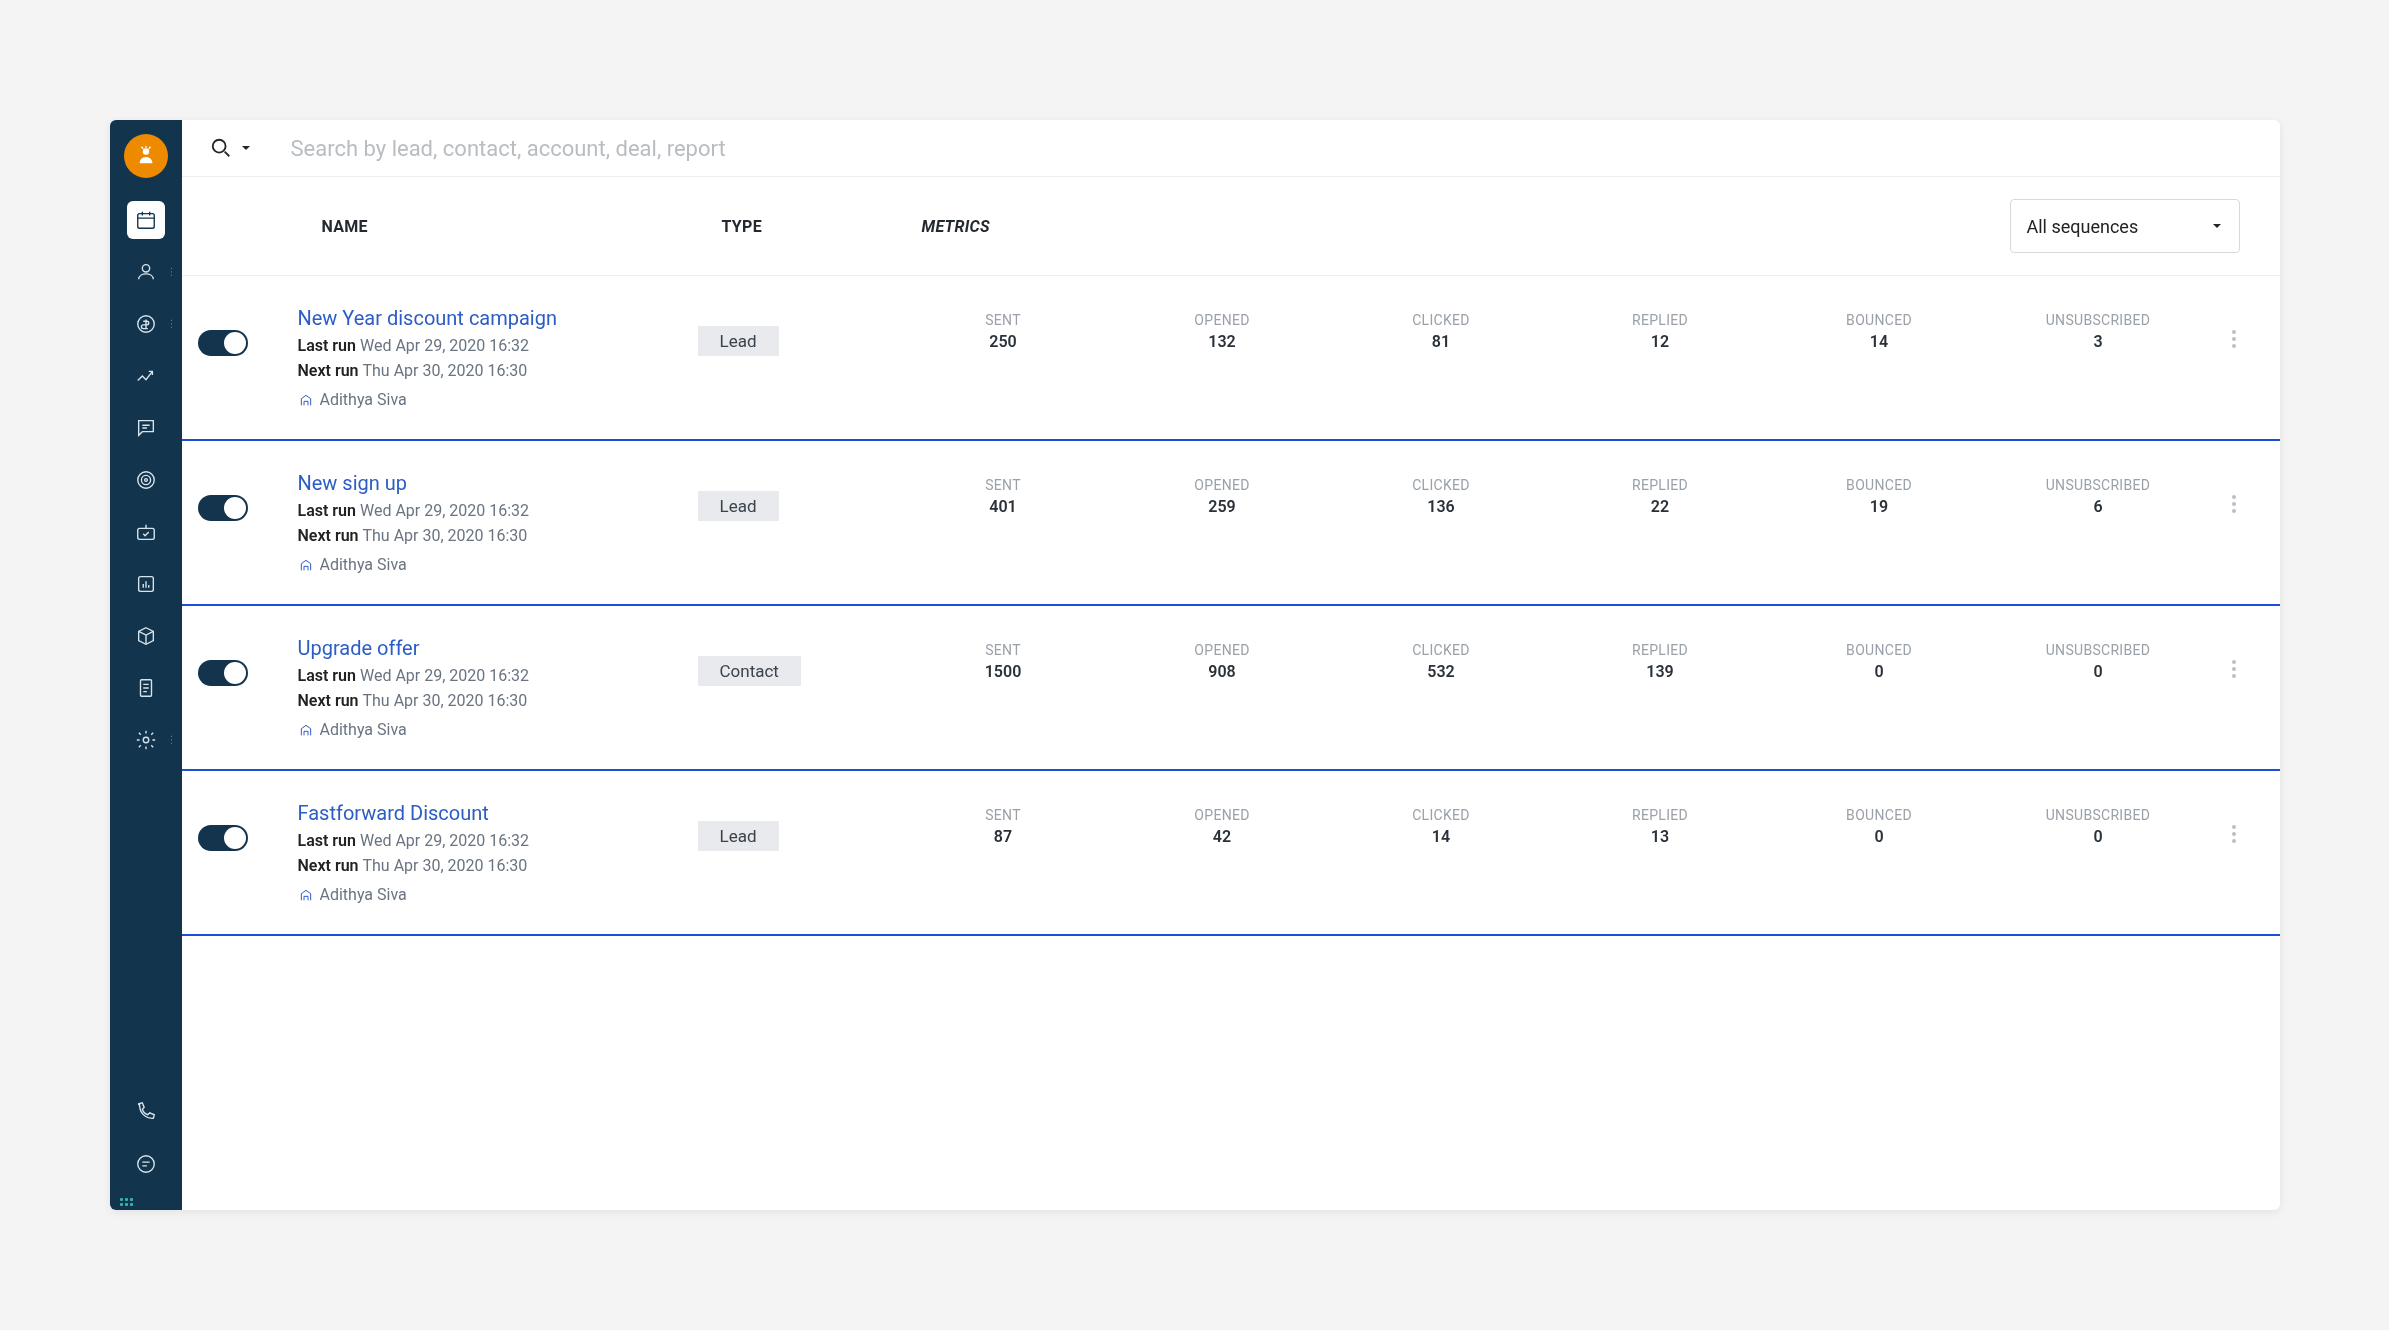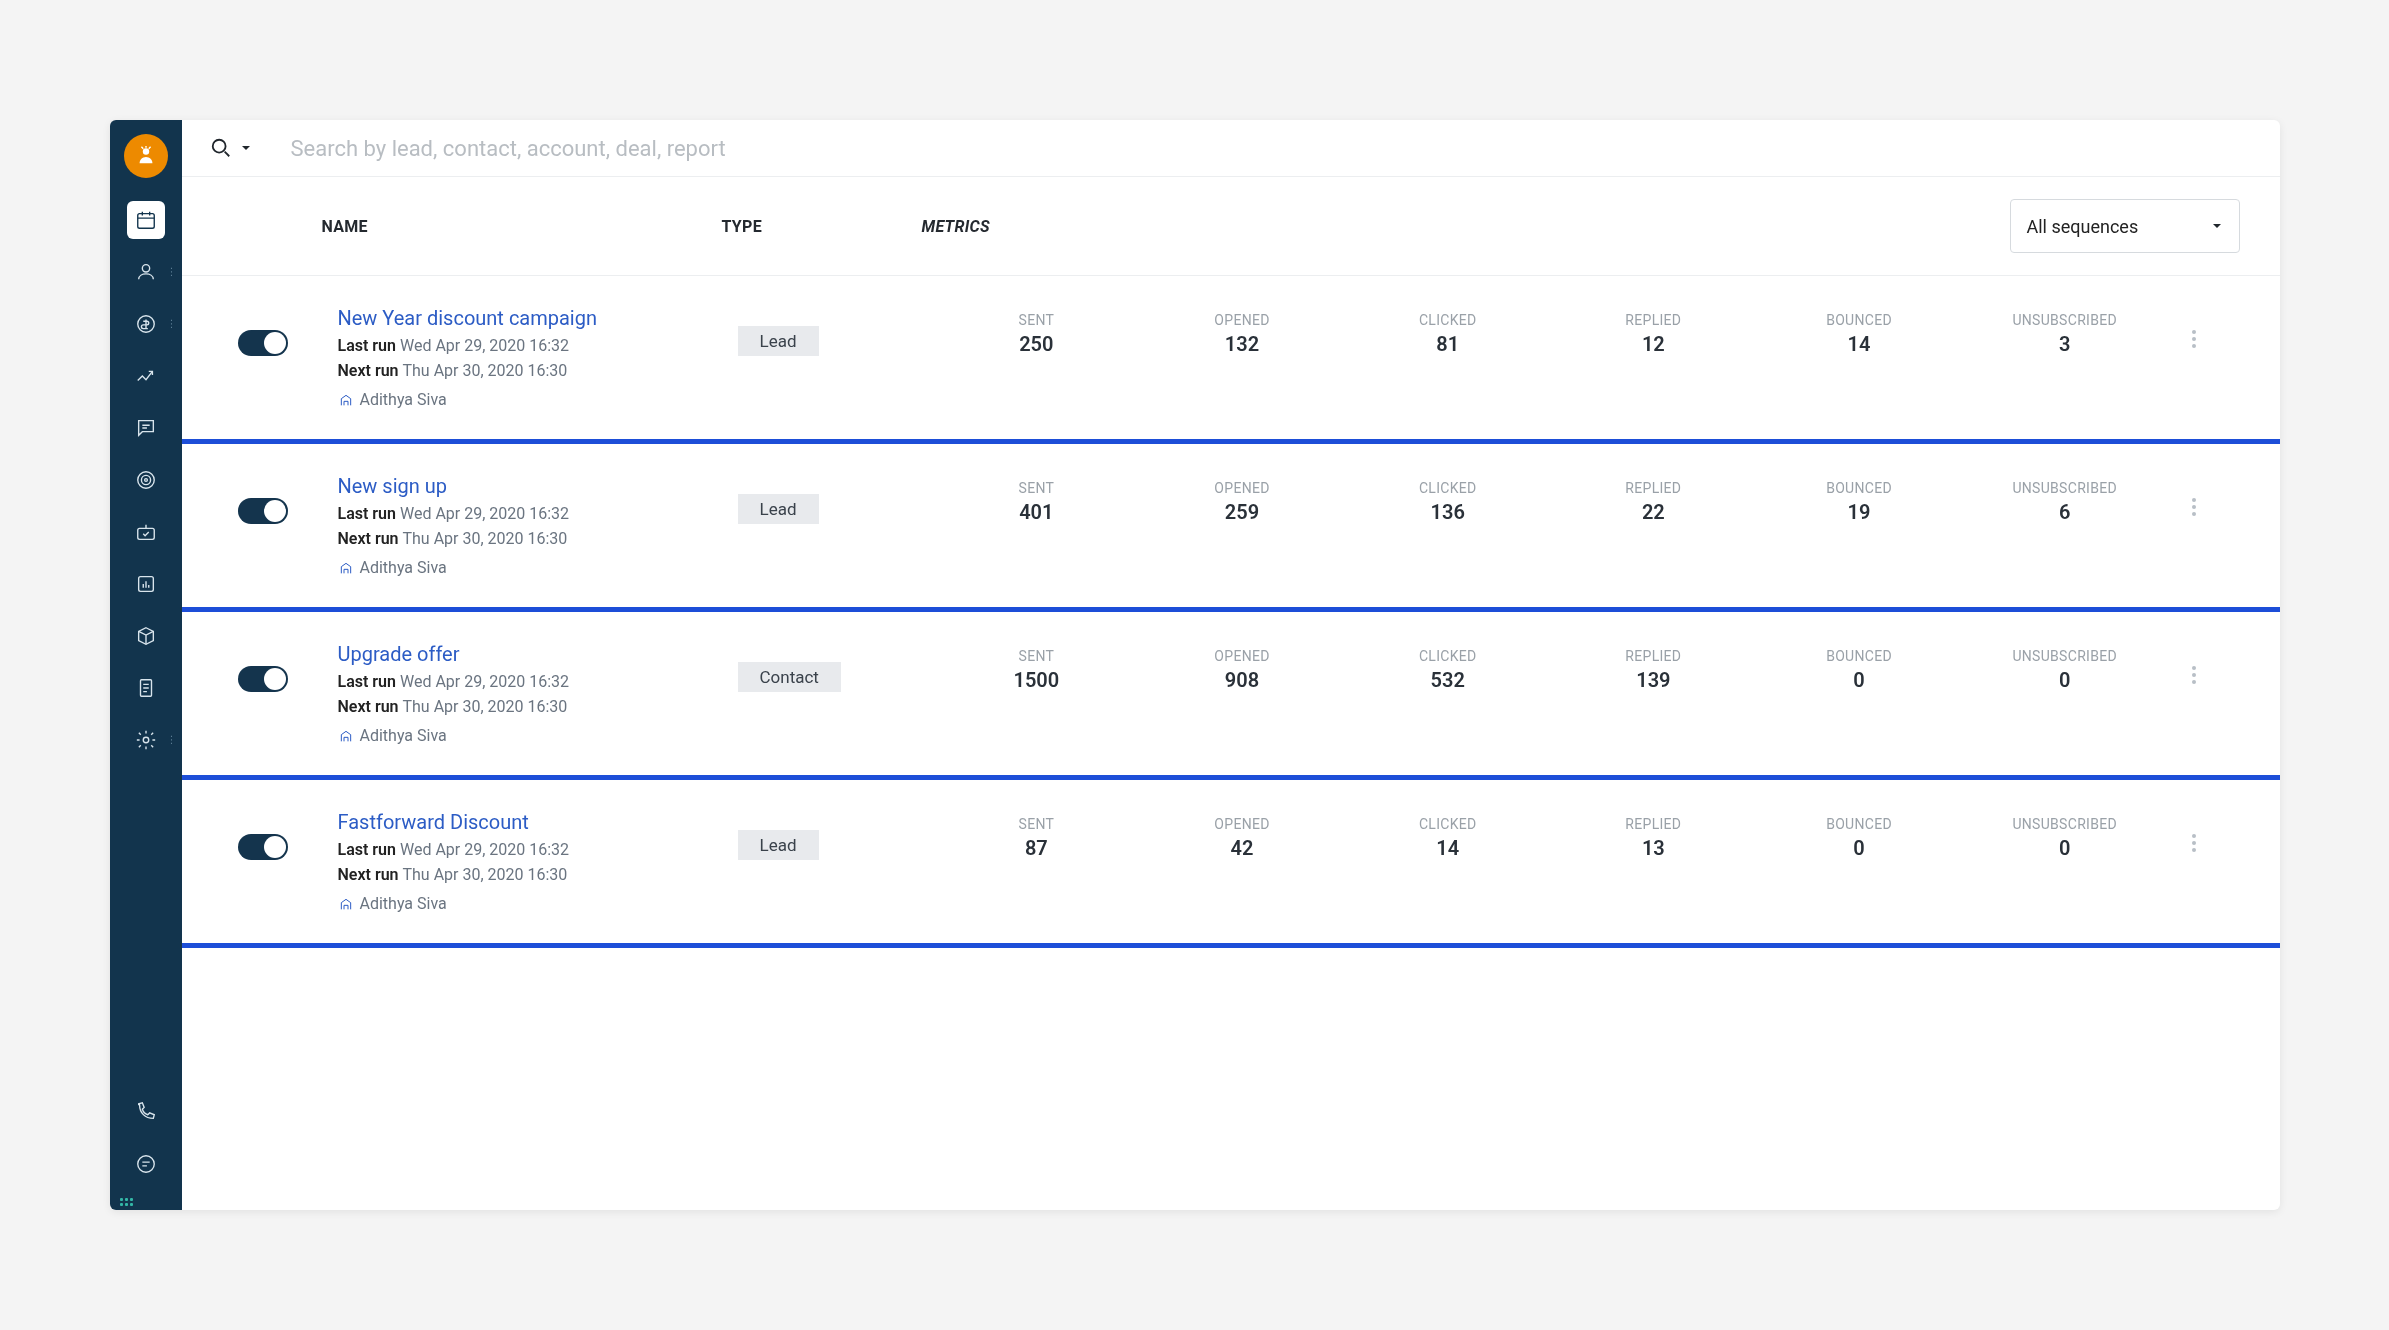--- a/index.html
+++ b/index.html
@@ -32,38 +32,38 @@
 
   .table-head { display:flex; align-items:center; padding:22px 40px; border-bottom:1px solid #eceef0;}
   .col-toggle { width:100px;}
   .col-name { width:400px;}
   .col-type { width:200px;}
   .col-metrics-h { flex:1;font-style:italic;}
   .col-filter { width:240px; display:flex; justify-content:flex-end;}
   .th { font-size:16px; font-weight:700; color:#24292f; letter-spacing:0.3px;}
   .filter-select { width:230px; height:54px; border:1px solid #d6dade; border-radius:4px; background:#fff; display:flex; align-items:center; justify-content:space-between; padding:0 16px; font-size:18px; color:#222; cursor:pointer;}
 
-  .row { display:flex; align-items:flex-start; padding:30px 56px; border-bottom:5px solid #1d4ed8;}
+  .row { display:flex; align-items:flex-start; padding:30px 16px; border-bottom:2px solid #1d4ed8;}
   .toggle-wrap { width:100px; display:flex; align-items:center; padding-top:24px;}
   .toggle { width:50px; height:26px; border-radius:13px; background:#14344d; position:relative; cursor:pointer;}
   .toggle .knob { width:22px; height:22px; border-radius:50%; background:#fff; position:absolute; top:2px; right:2px;}
   .name-cell { width:400px; display:flex; flex-direction:column; gap:6px;}
   .seq-name { color:#2c5cc5; font-size:20px; }
   .run-line { font-size:16px; color:#6a7480;}
   .run-line b { color:#222; font-weight:600; margin-right:4px;}
   .owner-line { display:flex; align-items:center; gap:6px; color:#6a7480; font-size:16px; margin-top:4px;}
   .owner-line svg { stroke:#2c5cc5; fill:none; stroke-width:1.5;}
 
   .type-cell { width:200px; display:flex; align-items:center; padding-top:20px;}
   .type-badge { background:#e8eaed; color:#3a424b; font-size:17px; padding:5px 22px; border-radius:0;}
 
   .metrics-cell { flex:1; display:flex; gap:8px; padding-top:6px;}
   .metric { flex:1; text-align:center;}
   .metric .label { font-size:14px; color:#9aa1a8; letter-spacing:0.3px; margin-bottom:4px;}
-  .metric .value { font-size:20px; font-weight:600; color:#2a3139;}
+  .metric .value { font-size:16px; font-weight:600; color:#2a3139;}
 
   .actions-cell { width:60px; display:flex; align-items:center; justify-content:center; padding-top:24px;}
   .vmore { display:flex; flex-direction:column; gap:3px; cursor:pointer;}
   .vmore span { width:4px; height:4px; border-radius:2px; background:#b8bfc6;}
 
 </style>
 </head>
 <body>
 
 <div class="app-window">

